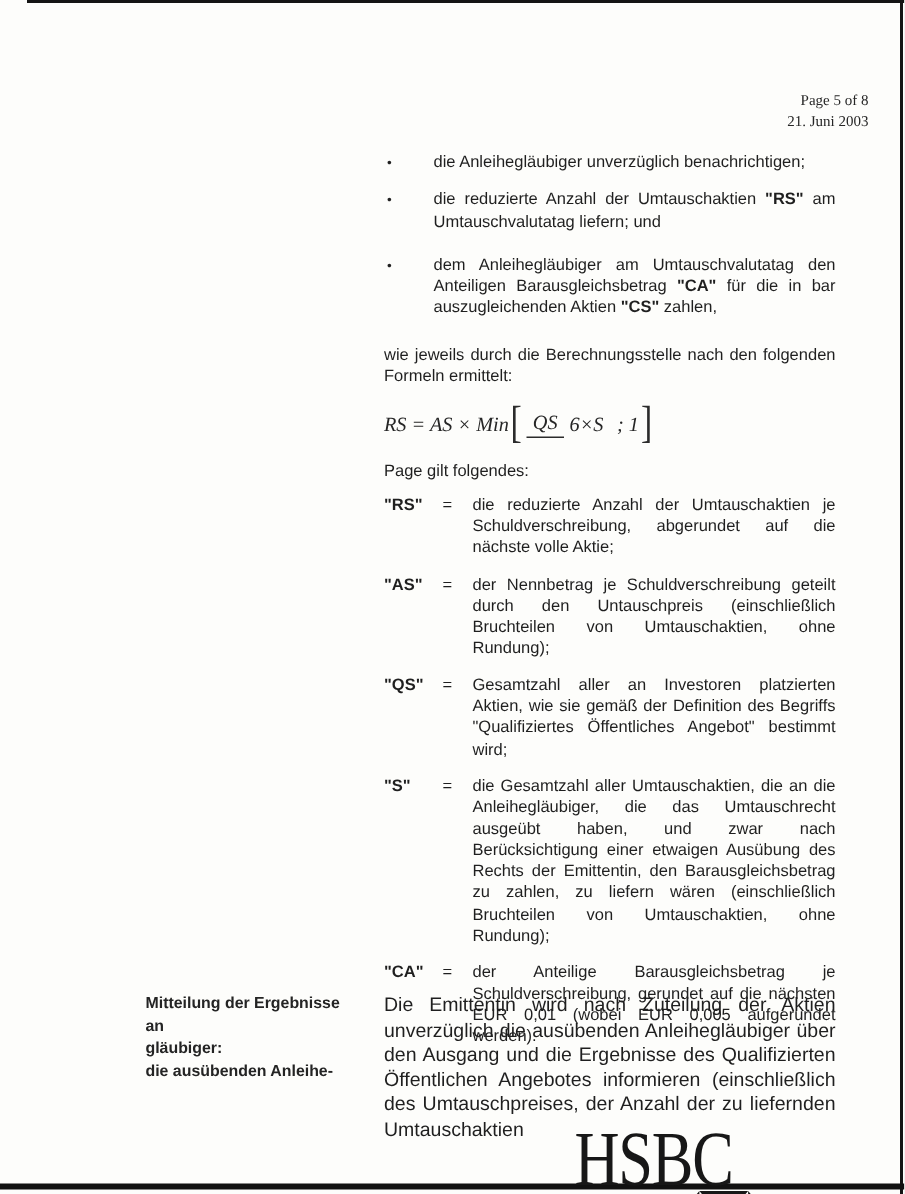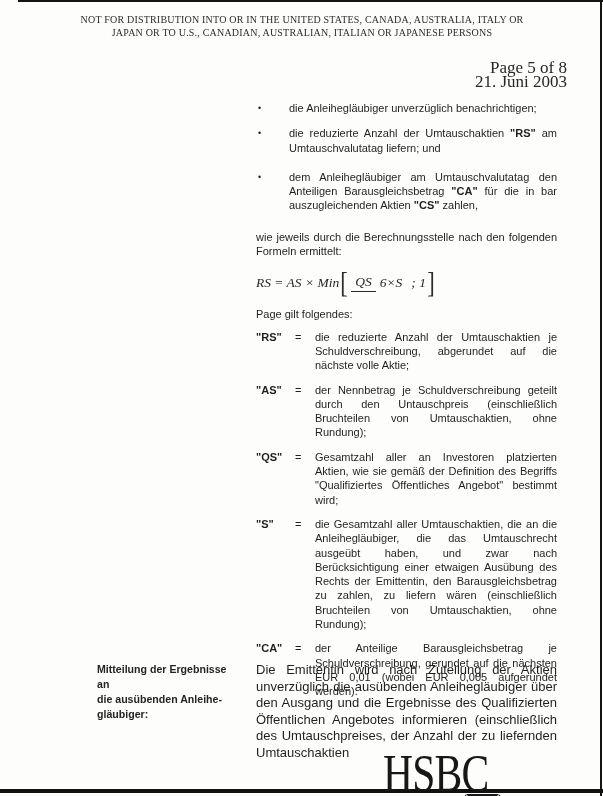--- a/index.html
+++ b/index.html
@@ -13,22 +13,22 @@
   .edge-right{position:absolute;top:0;right:1px;width:2px;height:796px;background:#141414;}
   .edge-bottom{position:absolute;left:0;top:789px;width:603px;height:4px;background:#111;}
 
   
   .disclaimer{
     position:absolute;left:62px;top:13px;width:480px;text-align:center;
     font-family:"Liberation Serif",serif;font-size:10px;line-height:13px;
     color:#2c2c2c;letter-spacing:.2px;
   }
   .pageinfo{
-    position:absolute;top:61px;right:36px;text-align:right;
-    font-family:"Liberation Serif",serif;font-size:17px;line-height:14px;color:#262626;
+    position:absolute;top:61px;right:24px;text-align:right;
+    font-family:"Liberation Serif",serif;font-size:10px;line-height:14px;color:#262626;
   }
 
   
   .content{
     position:absolute;left:256px;top:101px;width:301px;
     font-size:11px;line-height:14.3px;color:#1f1f1f;text-align:justify;
   }
   .bullet-row{display:grid;grid-template-columns:33px 1fr;}
   .bullet-row .glyph{font-size:9px;line-height:14.3px;text-align:left;padding-left:2px;}
   .mb1{margin-bottom:11px}.mb2{margin-bottom:15px}.mb3{margin-bottom:17px}
@@ -78,24 +78,20 @@
   .logo-hex{margin-left:-12px;display:block;}
 </style>
 </head>
 <body>
 
 <div class="page">
   <div class="edge-top"></div>
   <div class="edge-right"></div>
   <div class="edge-bottom"></div>
 
-  <div class="disclaimer">
-    <div>NOT FOR DISTRIBUTION INTO OR IN THE UNITED STATES, CANADA, AUSTRALIA, ITALY OR</div>
-    <div>JAPAN OR TO U.S., CANADIAN, AUSTRALIAN, ITALIAN OR JAPANESE PERSONS</div>
-  </div>
 
   <div class="pageinfo">
     <div>Page 5 of 8</div>
     <div>21. Juni 2003</div>
   </div>
 
   <div class="content">
 
     <div class="bullet-row mb1">
       <span class="glyph">•</span>
@@ -149,22 +145,22 @@
     <div class="def-row">
       <span class="def-term">"CA"</span>
       <span class="def-eq">=</span>
       <span class="def-text">der Anteilige Barausgleichsbetrag je Schuldverschreibung, gerundet auf die nächsten EUR 0,01 (wobei EUR 0,005 aufgerundet werden).</span>
     </div>
   </div>
 
   <div class="bottom">
     <div class="side-label">
       <div>Mitteilung der Ergebnisse an</div>
+      <div>gläubiger:</div>
       <div>die ausübenden Anleihe-</div>
-      <div>gläubiger:</div>
     </div>
     <div class="side-text">Die Emittentin wird nach Zuteilung der Aktien unverzüglich die ausübenden Anleihegläubiger über den Ausgang und die Ergebnisse des Qualifizierten Öffentlichen Angebotes informieren (einschließlich des Umtauschpreises, der Anzahl der zu liefernden Umtauschaktien</div>
   </div>
 
   <div class="logo">
     <span class="logo-word">HSBC</span>
     <svg class="logo-hex" width="65" height="38" viewBox="0 0 40 20" preserveAspectRatio="none">
       <polygon points="0,10 10,0 10,20" fill="#171717"></polygon>
       <polygon points="40,10 30,0 30,20" fill="#171717"></polygon>
       <polygon points="10,0 30,0 20,10" fill="#171717"></polygon>

